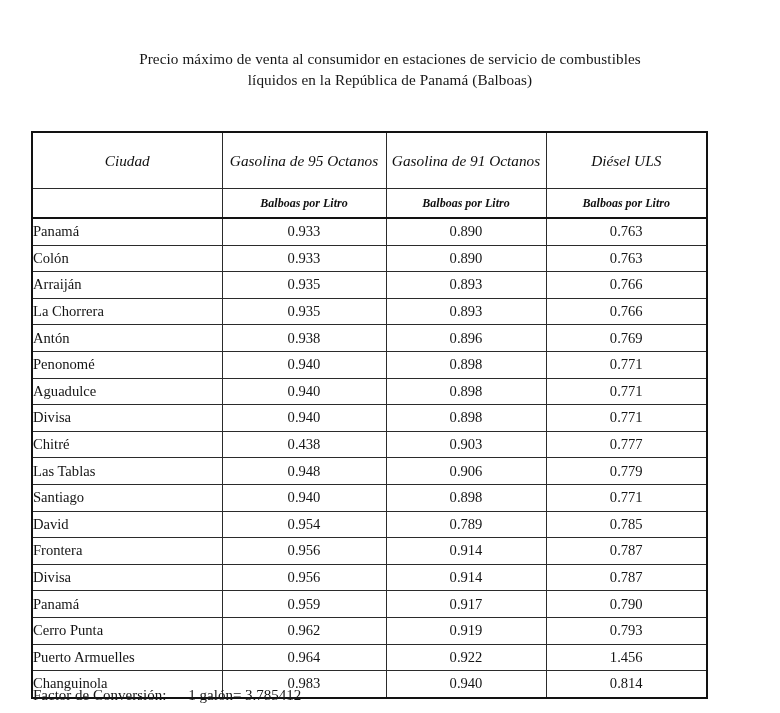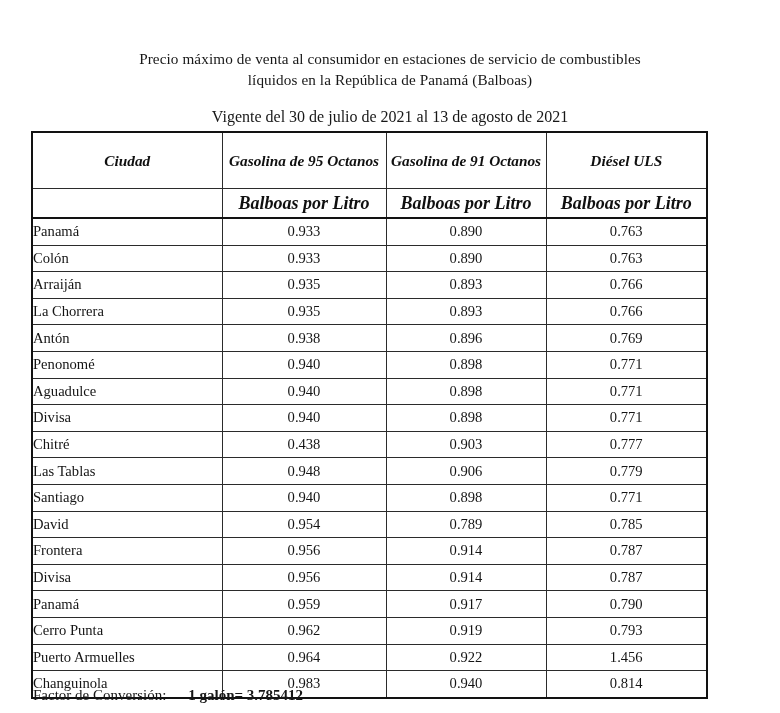--- a/index.html
+++ b/index.html
@@ -74,31 +74,31 @@
   col.c-city    { width: 190px; }
   col.c-g95     { width: 164px; }
   col.c-g91     { width: 160px; }
   col.c-diesel  { width: 161px; }
 
   
   tr.head-main th {
     height: 55px;
     font-size: 15.3px;
     font-style: italic;
-    font-weight: bold;
+    font-weight: normal;
     text-align: center;
     vertical-align: middle;
     line-height: 19px;
     color: #101010;
     border-bottom: 1px solid #2b2b2b;
   }
   
   tr.head-units td {
     height: 28px;
-    font-size: 18px;
+    font-size: 12px;
     font-style: italic;
     font-weight: bold;
     text-align: center;
     vertical-align: middle;
     color: #101010;
     border-bottom: 2.2px solid #121212;
   }
   tr.head-units td.unit-empty { }
 
   
@@ -119,33 +119,32 @@
   
   .footer {
     position: absolute;
     left: 33px;
     top: 687px;
     font-size: 15px;
     color: #171717;
     white-space: nowrap;
   }
   .footer .f-label { }
-  .footer .f-value { display: inline-block; margin-left: 22px; font-weight: bold; }
+  .footer .f-value { display: inline-block; margin-left: 22px; }
 </style>
 </head>
 <body>
 
 <div class="page">
 
   <div class="title-block">
     <div class="title-line">Precio máximo de venta al consumidor en estaciones de servicio de combustibles</div>
     <div class="title-line">líquidos en la República de Panamá (Balboas)</div>
   </div>
 
-  <div class="subtitle">Vigente del 30 de julio de 2021 al 13 de agosto de 2021</div>
 
   <div class="table-wrap">
     <table class="price-table">
       <colgroup>
         <col class="c-city">
           <col class="c-g95">
           <col class="c-g91">
           <col class="c-diesel">
       </colgroup>
       <thead>

